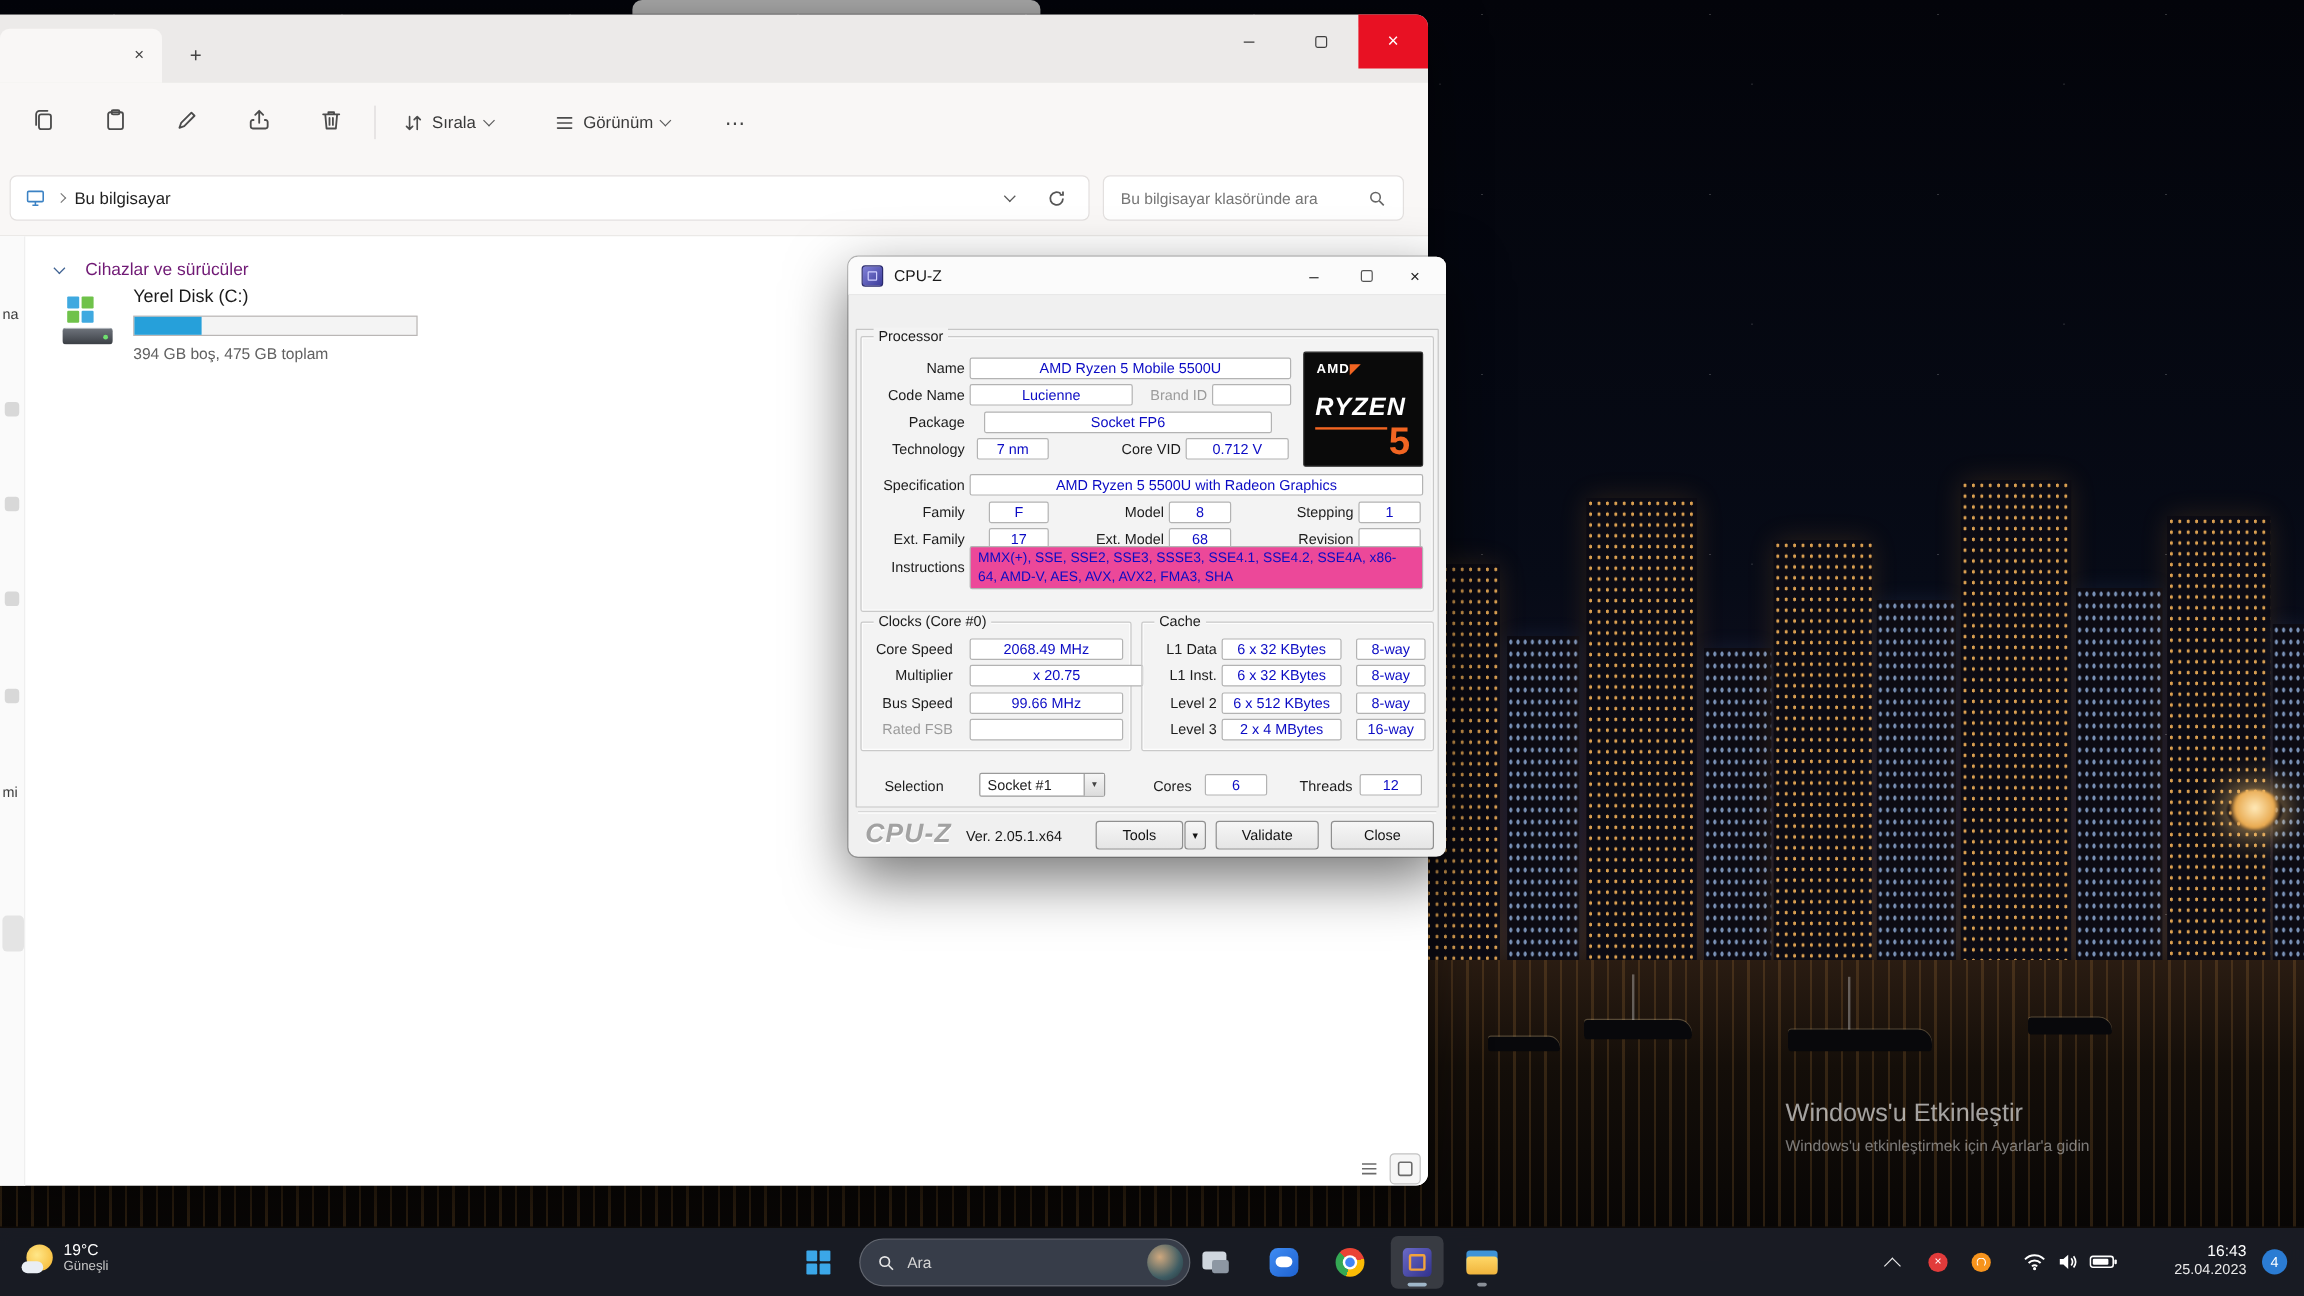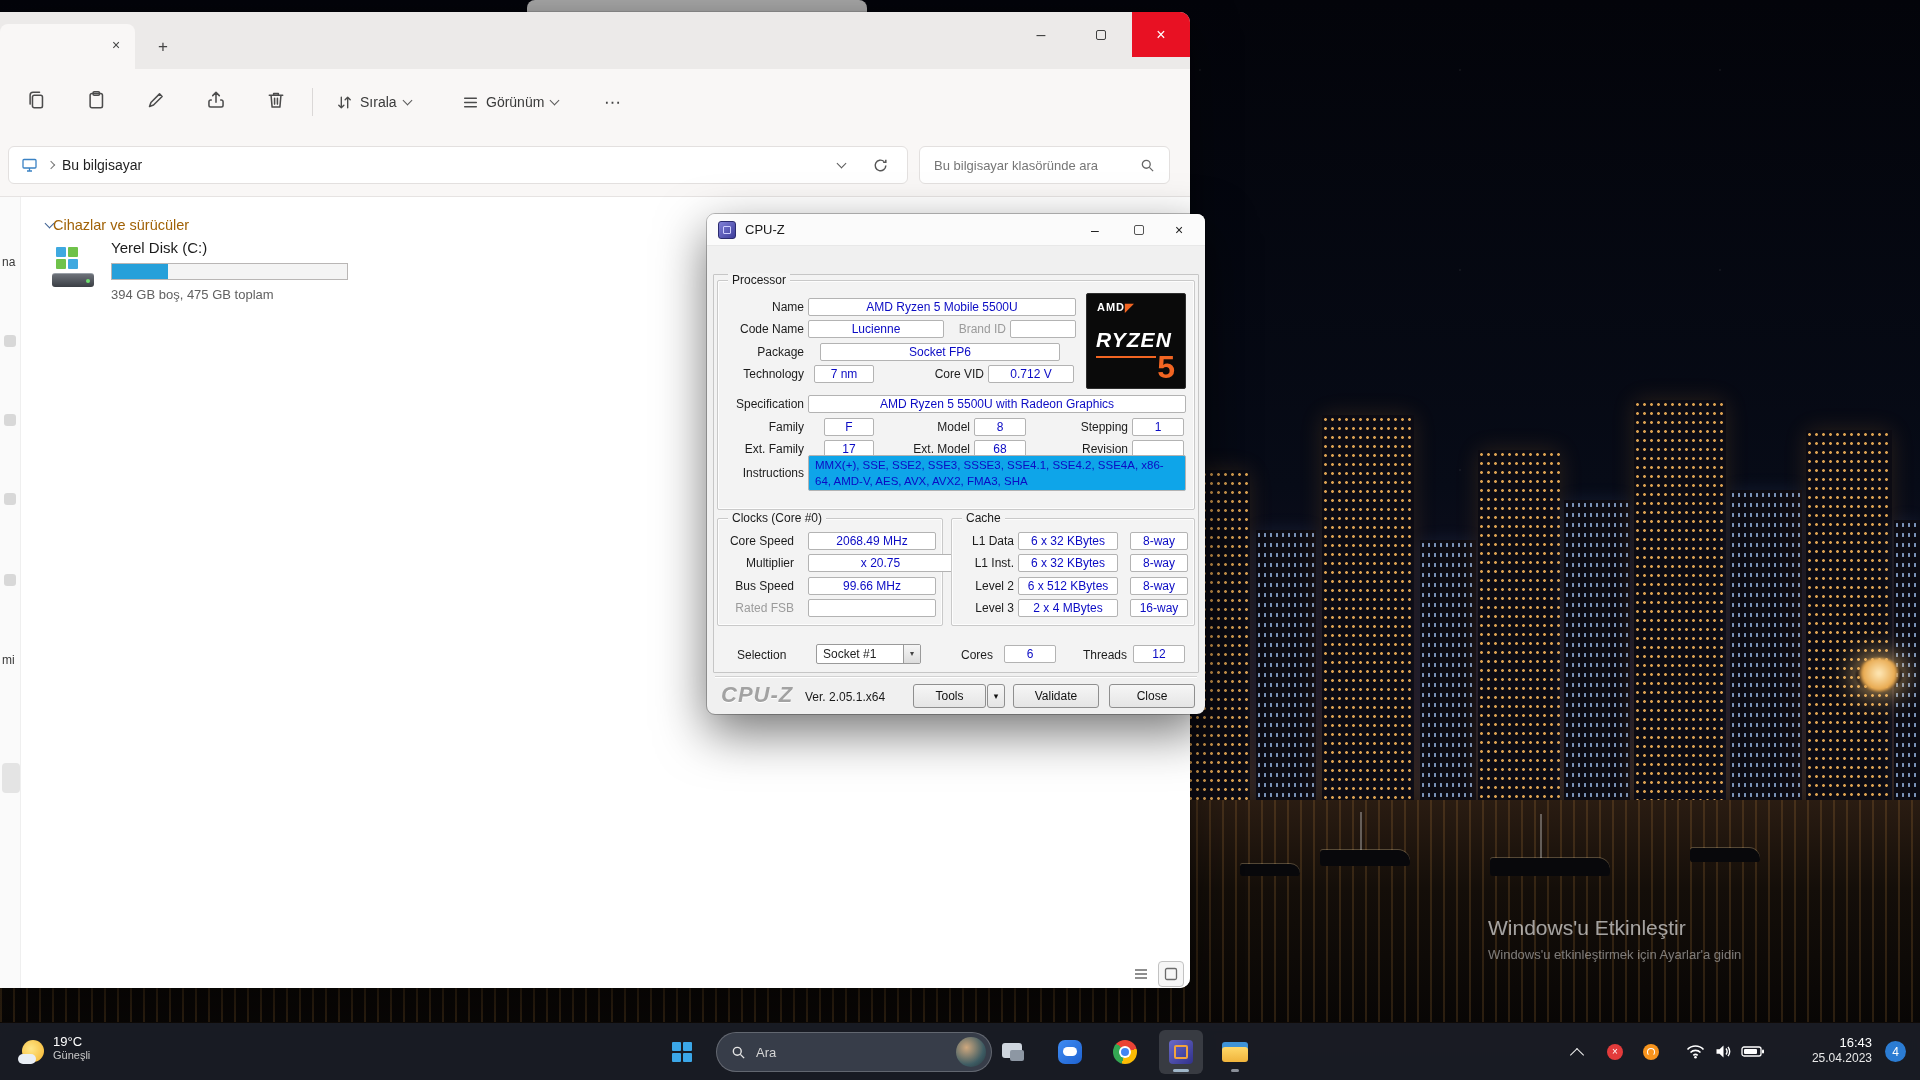--- a/index.html
+++ b/index.html
@@ -52,21 +52,21 @@
   #addr{left:8px;width:900px}
   #addr .crumb{font-size:14px;color:#1f1f1f;margin-left:8px}
   #srch{left:919px;width:251px}
   #srch input{border:0;outline:0;background:transparent;font-size:13px;color:#444;width:200px;margin-left:14px;font-family:"Liberation Sans",sans-serif}
   #srch input::placeholder{color:#767676}
   #ex-content{position:absolute;left:0;top:184px;width:1190px;height:792px;background:#fff;border-top:1px solid #e6e3e2;border-radius:0 0 10px 0}
   #navstrip{position:absolute;left:0;top:0;bottom:0;width:21px;background:#fafafa;border-right:1px solid #efefef;border-radius:0 0 0 0}
   .navfrag{position:absolute;left:4px;width:12px;height:12px;border-radius:3px;background:#cfcfcf;opacity:.8}
   .navtxt{position:absolute;left:2px;font-size:12px;color:#3a3a3a}
   #navsel{position:absolute;left:2px;top:566px;width:18px;height:30px;background:#e4e4e4;border-radius:4px}
-  #sechdr{position:absolute;left:46px;top:20px;display:flex;align-items:center;gap:0;color:#a16207;font-size:14.5px}
+  #sechdr{position:absolute;left:46px;top:20px;display:flex;align-items:center;gap:18px;color:#701a75;font-size:14.5px}
   #drive-flag{position:absolute;left:56px;top:50px;width:22px;height:22px;display:grid;grid-template-columns:10px 10px;grid-template-rows:10px 10px;gap:2px}
   #drive-flag div{border-radius:1px}
   #drive-disk{position:absolute;left:52px;top:76px;width:42px;height:14px;border-radius:3px;background:linear-gradient(#6d727a,#3a3e44);border-top:1px solid #9aa0a8}
   #drive-led{position:absolute;right:4px;top:5px;width:4px;height:4px;border-radius:50%;background:#6fe06f}
   #drive-name{position:absolute;left:111px;top:42px;font-size:15px;color:#1b1b1b}
   #drive-bar{position:absolute;left:111px;top:66px;width:237px;height:17px;border:1px solid #b9b6b5;background:#f4f4f4}
   #drive-fill{height:100%;background:#26a0da}
   #drive-usage{position:absolute;left:111px;top:90px;font-size:13px;color:#616161}
   .viewtgl{position:absolute;top:764px;width:26px;height:26px;display:flex;align-items:center;justify-content:center;border-radius:4px}
   .viewtgl svg{stroke:#6b6b6b;fill:none;stroke-width:1.3}
@@ -83,37 +83,37 @@
   #cz-tabs{position:absolute;left:8px;top:36px;display:flex;align-items:flex-end}
   .cztab{height:21px;line-height:20px;padding:0 9px;background:#f1f1f1;border:1px solid #bdbdbd;border-left:none;color:#222;font-size:12px}
   .cztab:first-child{border-left:1px solid #bdbdbd}
   .cztab.active{height:25px;line-height:24px;background:#fdfdfd;border:1px solid #a8a8a8;border-bottom:1px solid #fdfdfd;border-radius:2px 2px 0 0;position:relative;z-index:2}
   #cz-frame{position:absolute;left:6px;top:60px;width:486px;height:399px;background:#f3f3f3;border:1px solid #c6c6c6;border-radius:1px}
   .grp{position:absolute;border:1px solid #c9c9c9;border-radius:2px;box-shadow:inset 0 0 0 1px #fdfdfd}
   .grp>b{position:absolute;left:10px;top:-8px;background:#f3f3f3;padding:0 4px;font-weight:normal;color:#1a1a1a;font-size:12px}
   .cl{position:absolute;height:18px;line-height:18px;font-size:12px;color:#1c1c1c;text-align:right}
   .cl.gray{color:#9b9b9b}
   .cf{position:absolute;height:18px;line-height:16px;font-size:12px;color:#0b0bc4;text-align:center;background:#fff;border:1px solid #b3b3b3;border-radius:2px;overflow:hidden;white-space:nowrap}
-  #cz-instr{position:absolute;left:90px;top:174px;width:378px;height:36px;background:#0ea5e9;border:1px solid #b3b3b3;border-radius:2px;color:#0b0bc4;font-size:11.5px;line-height:16px;padding:1px 6px;text-align:left}
+  #cz-instr{position:absolute;left:90px;top:174px;width:378px;height:36px;background:#ec4899;border:1px solid #b3b3b3;border-radius:2px;color:#0b0bc4;font-size:11.5px;line-height:16px;padding:1px 6px;text-align:left}
   #cz-logo{position:absolute;left:368px;top:12px;width:100px;height:96px;background:#0a0a0a;border:1px solid #2e2e2e;border-radius:2px;overflow:hidden}
   #cz-logo .amd{position:absolute;left:10px;top:7px;color:#fff;font-weight:bold;font-size:11px;letter-spacing:1px}
   #cz-logo .amd i{color:#f26522;font-style:normal}
   #cz-logo .ryzen{position:absolute;left:9px;top:34px;color:#fff;font-weight:bold;font-size:21px;letter-spacing:1px;font-style:italic}
   #cz-logo .five{position:absolute;right:10px;bottom:2px;color:#f26522;font-weight:bold;font-size:32px}
   #cz-logo .bar{position:absolute;left:9px;top:62px;width:60px;height:2px;background:#f26522}
   #cz-combo{position:absolute;left:109px;top:430px;width:105px;height:20px;background:#fff;border:1px solid #9a9a9a;border-radius:2px;font-size:12px;color:#222;line-height:18px;padding-left:6px}
   #cz-combo .dd{position:absolute;right:0;top:0;width:17px;height:18px;background:linear-gradient(#f6f6f6,#dcdcdc);border-left:1px solid #9a9a9a;text-align:center;line-height:17px;font-size:8px;color:#444;padding-left:0}
   #cz-sepline{position:absolute;left:8px;top:462px;width:482px;height:2px;border-top:1px solid #d2d2d2;border-bottom:1px solid #fff}
   .czbtn{position:absolute;top:470px;height:24px;background:linear-gradient(#f6f6f6,#e5e5e5);border:1px solid #8f8f8f;border-radius:3px;font-size:12px;color:#111;text-align:center;line-height:22px}
   #cz-wordmark{position:absolute;left:14px;top:468px;font-size:22px;font-weight:bold;font-style:italic;color:#a2a2a2;text-shadow:0 1px 0 #fff;letter-spacing:1px}
   #cz-ver{position:absolute;left:98px;top:476px;font-size:12px;color:#1a1a1a}
 
   
   #taskbar{position:absolute;left:0;top:1023px;width:1920px;height:57px;background:rgba(26,29,38,.92);z-index:10;backdrop-filter:blur(6px)}
-  #weather{position:absolute;left:14px;top:7px;display:flex;align-items:flex-end;gap:9px;padding:4px 8px;border-radius:6px}
+  #weather{position:absolute;left:14px;top:7px;display:flex;align-items:center;gap:9px;padding:4px 8px;border-radius:6px}
   #sun{width:22px;height:22px;border-radius:50%;background:radial-gradient(circle at 40% 40%,#ffe789,#f5b32a);position:relative}
   #sun::after{content:"";position:absolute;left:-4px;bottom:-2px;width:18px;height:10px;border-radius:8px;background:#e9eef4}
   #weather .t{font-size:13px;color:#fff;line-height:15px}
   #weather .c{font-size:11px;color:#c9c9c9;line-height:13px}
   .tkbtn{position:absolute;top:7px;width:44px;height:44px;border-radius:6px;display:flex;align-items:center;justify-content:center}
   #winlogo{display:grid;grid-template-columns:9px 9px;grid-template-rows:9px 9px;gap:2px}
   #winlogo div{background:#3ba7e8;border-radius:1px}
   #tb-search{position:absolute;left:716px;top:9px;width:276px;height:40px;border-radius:20px;background:rgba(64,70,82,.8);border:1px solid rgba(255,255,255,.22);display:flex;align-items:center}
   #tb-search svg{margin-left:14px;stroke:#e6e6e6;fill:none;stroke-width:1.5}
   #tb-search input{border:0;outline:0;background:transparent;color:#eee;font-size:13px;margin-left:10px;width:160px;font-family:"Liberation Sans",sans-serif}

